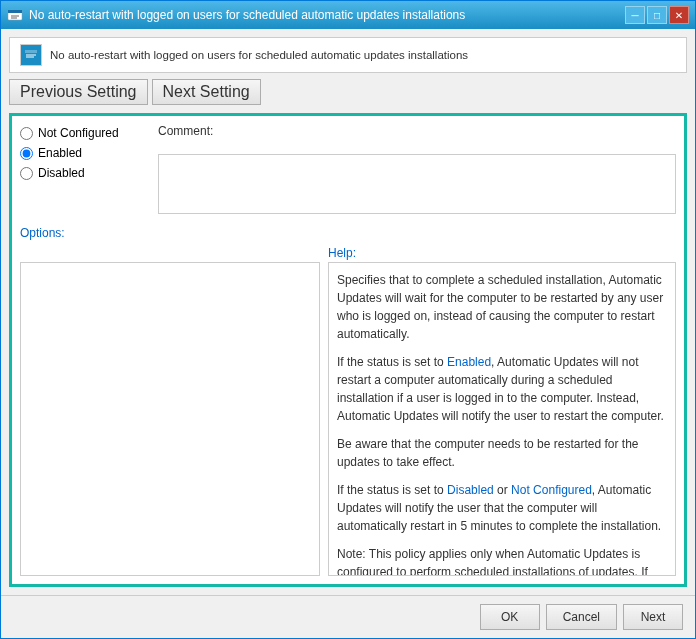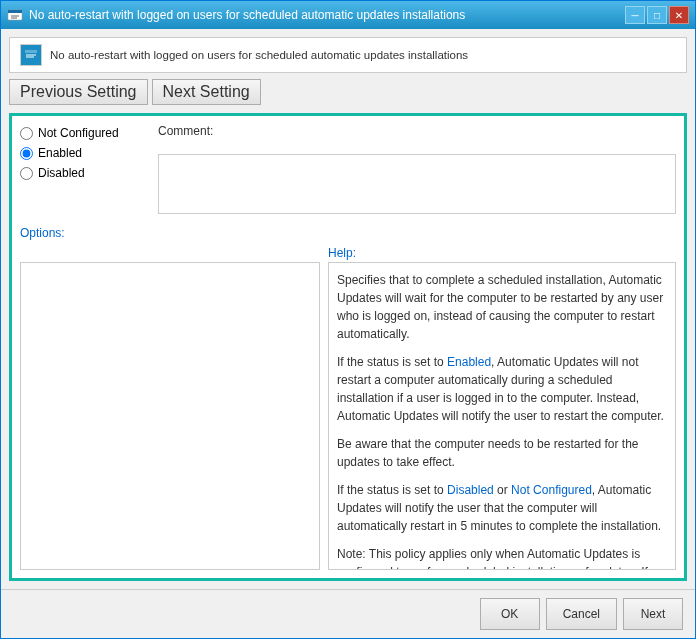--- a/index.html
+++ b/index.html
@@ -284,21 +284,21 @@
       flex-shrink: 0;
     }
 
     .footer-btn {
       padding: 4px 16px;
       border: 1px solid #adadad;
       background: linear-gradient(to bottom, #f6f6f6, #e1e1e1);
       cursor: pointer;
       font-size: 12px;
       color: #333;
-      height: 32px;
+      height: 26px;
       min-width: 60px;
     }
 
     
     ::-webkit-scrollbar {
       width: 12px;
     }
     ::-webkit-scrollbar-track {
       background: #f1f1f1;
     }

